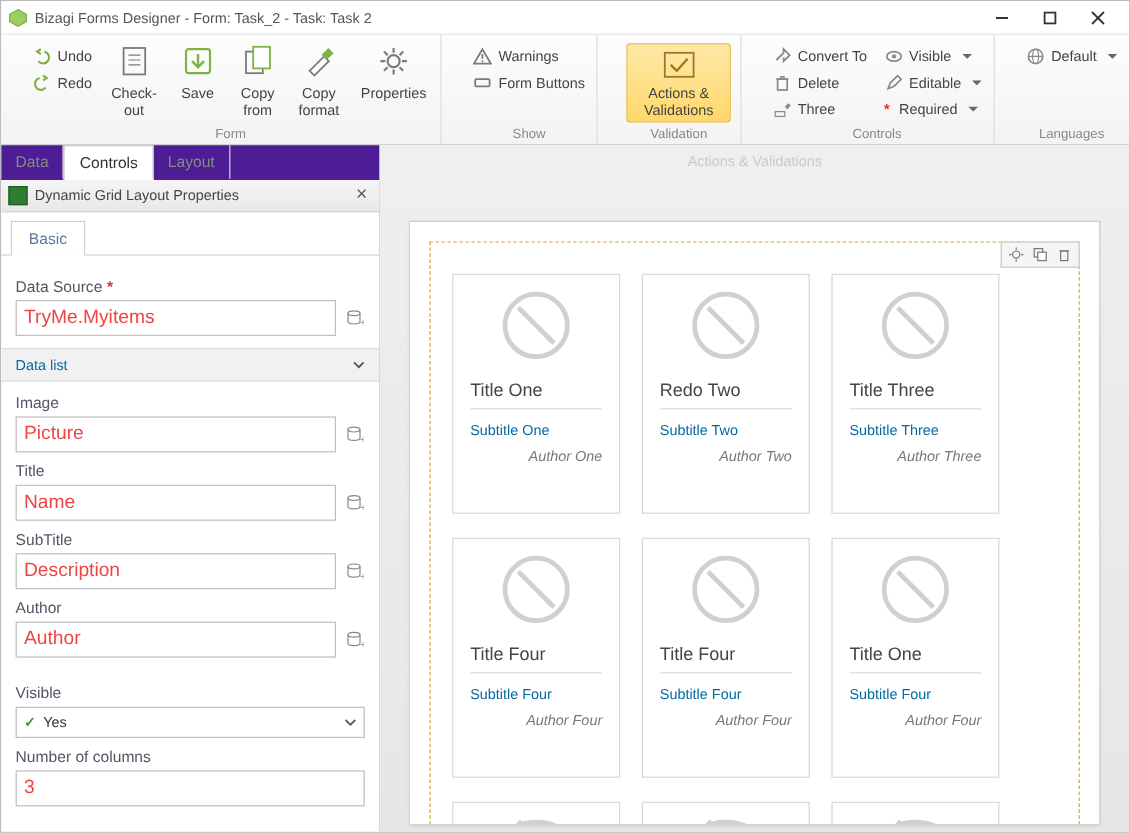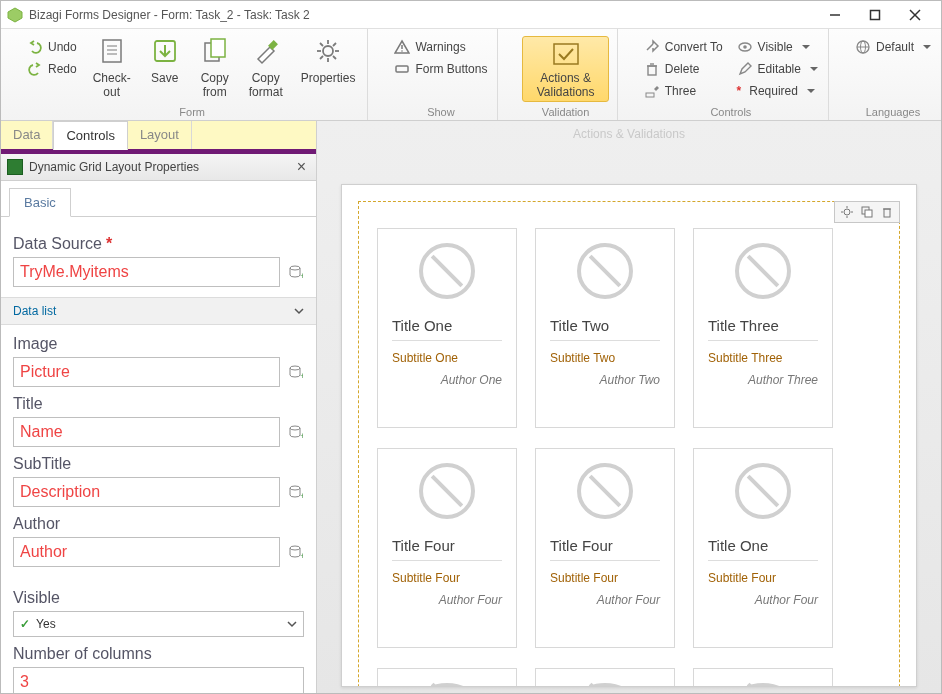--- a/index.html
+++ b/index.html
@@ -76,22 +76,22 @@
   }
   
   .leftpanel {
     width: 316px;
     border-right: 1px solid #cfcfcf;
     display: flex; flex-direction: column;
     background: #fff;
   }
   .lp-tabs {
     display: flex;
-    background: #fef9c3;
-    border-bottom: 5px solid #701a75;
+    background: #4c1d95;
+    border-bottom: 1px solid #701a75;
   }
   .lp-tab {
     padding: 6px 12px;
     color: #888;
     font-size: 13px;
     border-right: 1px solid #d8d8d8;
   }
   .lp-tab.active {
     background: #fff;
     color: #333;
@@ -122,21 +122,21 @@
     color: #5a7aa0;
     font-size: 13px;
     position: relative;
     top: 1px;
   }
   .basic-body {
     border-top: 1px solid #cfcfcf;
     padding: 10px 12px;
     overflow-y: auto;
   }
-  .field-label { color: #556; font-size: 16px; margin: 8px 0 4px 0; display:flex; align-items:center; gap:4px;}
+  .field-label { color: #556; font-size: 13px; margin: 8px 0 4px 0; display:flex; align-items:center; gap:4px;}
   .field-row { display:flex; align-items:center; gap:6px;}
   .text-input {
     flex: 1;
     border: 1px solid #bfbfbf;
     padding: 5px 6px;
     font-size: 16px;
     color: #ef4444;
     background: #fff;
   }
   .mini-icon { width:18px;height:18px; display:flex;align-items:center;justify-content:center;}
@@ -206,21 +206,21 @@
   .card .img-ph {
     align-self:center;
     width:56px;height:56px;border:4px solid #d0d0d0;border-radius:50%;
     position:relative; margin-bottom:18px;
   }
   .card .img-ph::after{
     content:""; position:absolute; left:50%; top:50%; width:42px; height:4px;
     background:#d0d0d0; transform:translate(-50%,-50%) rotate(45deg);
   }
   .card .title { font-size:15px; color:#444; width:100%; border-bottom:1px solid #ddd; padding-bottom:6px; margin-bottom:10px;}
-  .card .subtitle { font-size:12px; color:#a16207; margin-bottom:8px;}
+  .card .subtitle { font-size:12px; color:#0369a1; margin-bottom:8px;}
   .card .author { font-size:12px; color:#777; font-style:italic; align-self:flex-end;}
   svg { display:block; }
 </style>
 </head>
 <body>
 
 <div class="titlebar">
   <span class="app-icon">
     <svg width="16" height="16">
         <polygon points="8,1 15,5 15,11 8,15 1,11 1,5" fill="#9ccc65" stroke="#7cb342"></polygon>
@@ -575,21 +575,21 @@
         </div>
         <div class="grid" id="card-grid">
             <div class="card">
               <div class="img-ph"></div>
               <div class="title">Title One</div>
               <div class="subtitle">Subtitle One</div>
               <div class="author">Author One</div>
             </div>
             <div class="card">
               <div class="img-ph"></div>
-              <div class="title">Title Two</div>
+              <div class="title">Redo Two</div>
               <div class="subtitle">Subtitle Two</div>
               <div class="author">Author Two</div>
             </div>
             <div class="card">
               <div class="img-ph"></div>
               <div class="title">Title Three</div>
               <div class="subtitle">Subtitle Three</div>
               <div class="author">Author Three</div>
             </div>
             <div class="card">

